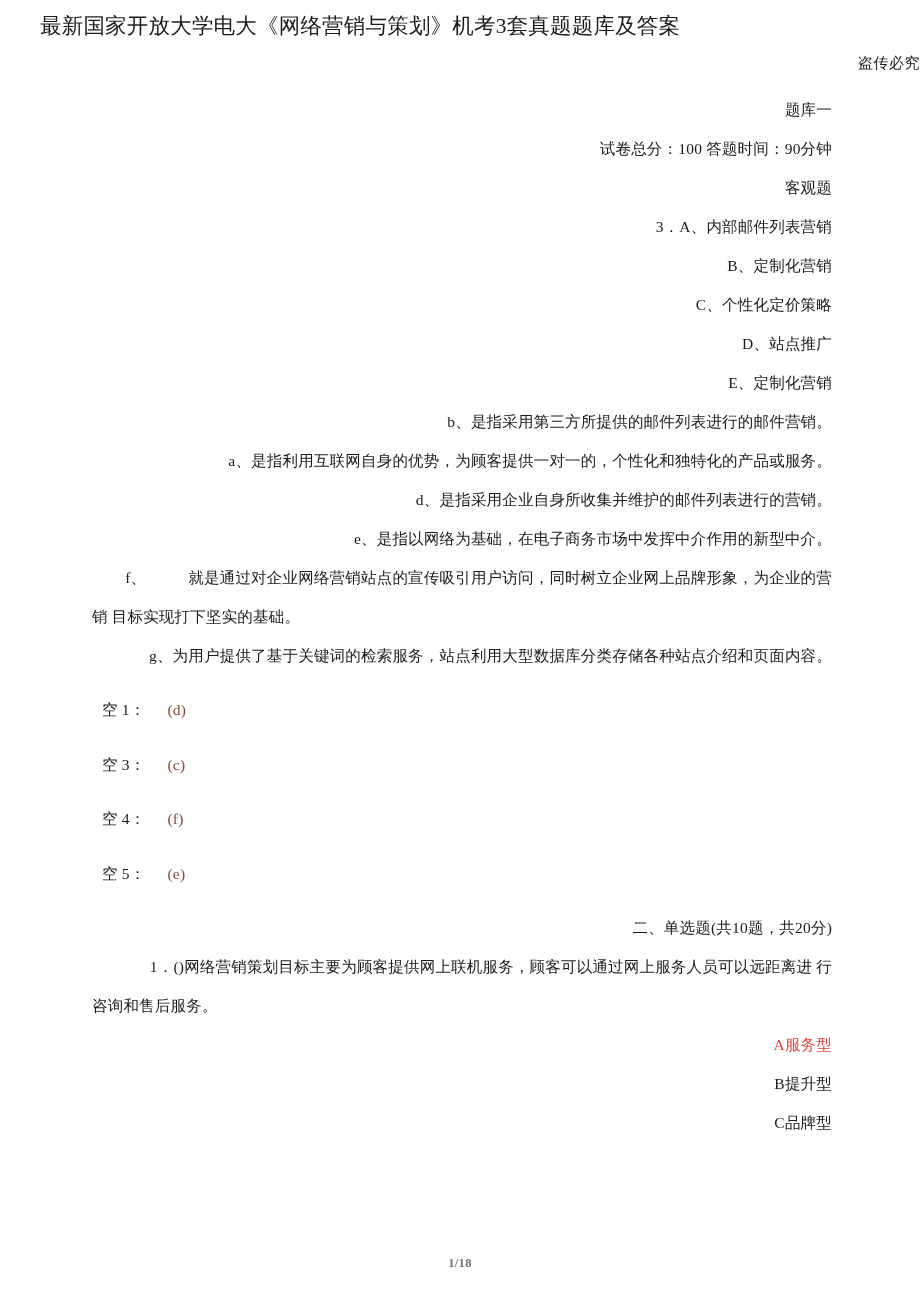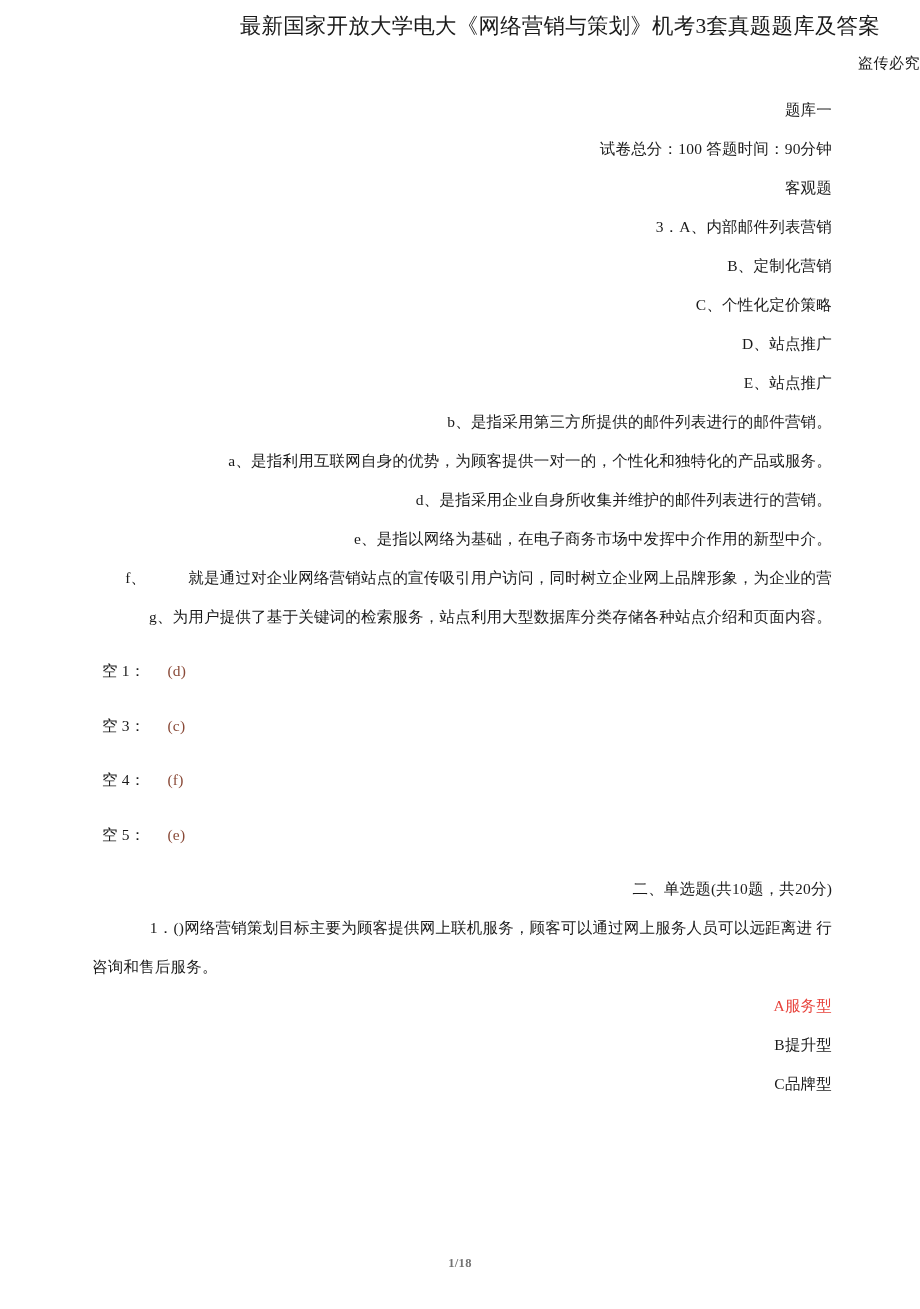--- a/index.html
+++ b/index.html
@@ -21,21 +21,21 @@
     overflow: hidden;
   }
   .content {
     position: absolute;
     left: 0;
     top: 0;
     width: 920px;
   }
   
   .doc-title {
-    text-align: right;
+    text-align: left;
     font-size: 21.5px;
     line-height: 1.25;
     letter-spacing: 0.2px;
     margin: 0;
     padding: 13px 40px 0 40px;
     font-weight: normal;
     white-space: nowrap;
   }
   .doc-subtitle {
     text-align: right;
@@ -109,30 +109,31 @@
 
       <p class="line">题库一</p>
       <p class="line">试卷总分：100         答题时间：90分钟</p>
       <p class="line">客观题</p>
 
       <p class="line indent1">3．A、内部邮件列表营销</p>
 
       <p class="line">B、定制化营销</p>
       <p class="line">C、个性化定价策略</p>
       <p class="line">D、站点推广</p>
-      <p class="line">E、站点推广</p>
+      <p class="line">E、定制化营销</p>
 
       <p class="line">b、是指采用第三方所提供的邮件列表进行的邮件营销。</p>
       <p class="line">a、是指利用互联网自身的优势，为顾客提供一对一的，个性化和独特化的产品或服务。</p>
       <p class="line">d、是指采用企业自身所收集并维护的邮件列表进行的营销。</p>
       <p class="line">e、是指以网络为基础，在电子商务市场中发挥中介作用的新型中介。</p>
 
       <p class="line indent1">
         <span>f、</span><span class="gap-f"></span><span>就是通过对企业网络营销站点的宣传吸引用户访问，同时树立企业网上品牌形象，为企业的营</span>
       </p>
+      <p class="wrapline">销  目标实现打下坚实的基础。</p>
 
       <p class="line indent1">g、为用户提供了基于关键词的检索服务，站点利用大型数据库分类存储各种站点介绍和页面内容。</p>
 
       <p class="blank-row">
         <span class="blank-label">空 1：</span><span class="blank-ans">(d)</span>
       </p>
       <p class="blank-row">
         <span class="blank-label">空 3：</span><span class="blank-ans">(c)</span>
       </p>
       <p class="blank-row">

